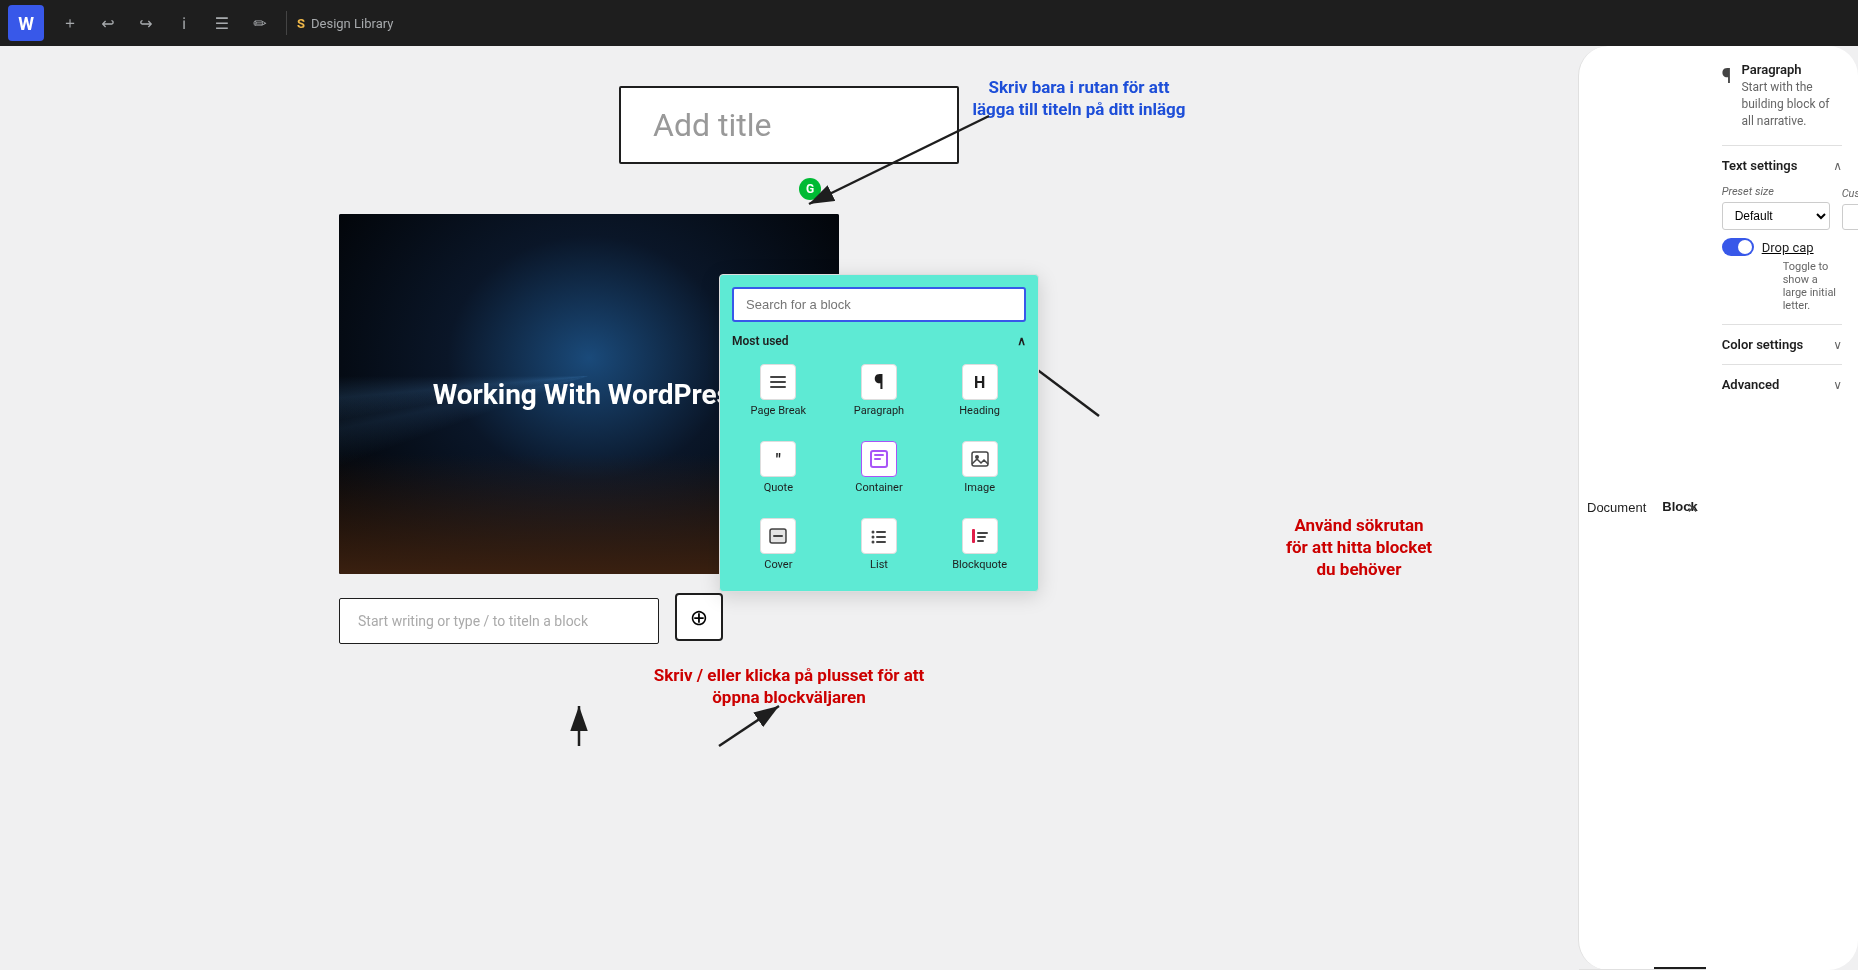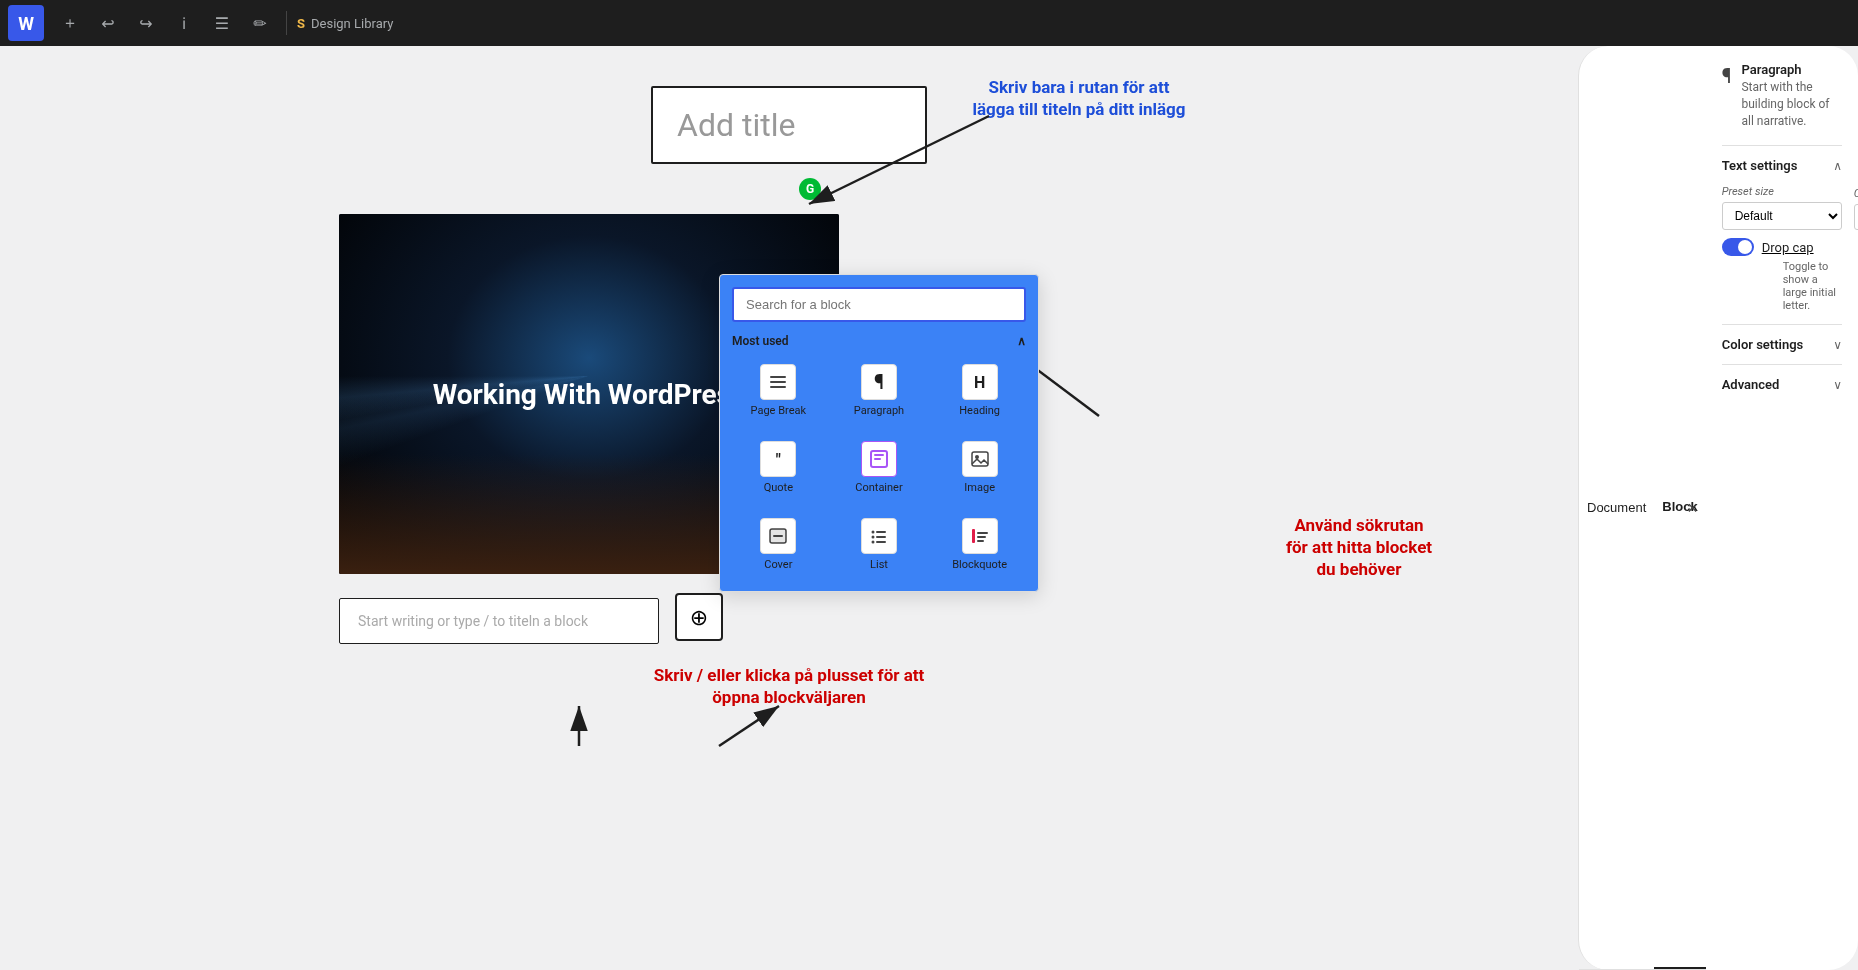--- a/index.html
+++ b/index.html
@@ -67,22 +67,22 @@
       padding: 40px 60px;
       overflow-y: auto;
       position: relative;
     }
 
     
     .title-block {
       background: white;
       border: 2px solid #1e1e1e;
       border-radius: 2px;
-      padding: 18px 24px;
-      width: 276px;
+      padding: 18px 32px;
+      width: 340px;
       margin: 0 auto 20px;
       display: block;
     }
     .title-placeholder {
       color: #999;
       font-size: 32px;
       font-weight: 400;
     }
 
     
@@ -135,21 +135,21 @@
         conic-gradient(from 260deg at 50% 45%, transparent 0deg, rgba(100,180,255,0.15) 5deg, transparent 10deg),
         conic-gradient(from 250deg at 50% 45%, transparent 0deg, rgba(100,180,255,0.1) 8deg, transparent 15deg);
     }
 
     
     .block-picker {
       position: absolute;
       top: 60px;
       left: 380px;
       width: 320px;
-      background: #3b82f6;
+      background: #5eead4;
       border: 1px solid #ddd;
       border-radius: 4px;
       box-shadow: 0 4px 20px rgba(0,0,0,0.15);
       z-index: 10;
       padding: 12px;
     }
     .block-search-input {
       width: 100%;
       padding: 8px 12px;
       border: 2px solid #3858e9;
@@ -312,21 +312,21 @@
     }
     .preset-col, .custom-col { display: flex; flex-direction: column; gap: 4px; }
     .field-label { font-size: 11px; color: #666; font-style: italic; }
     .preset-select {
       border: 1px solid #ccc;
       border-radius: 3px;
       padding: 5px 8px;
       font-size: 12px;
       background: white;
       cursor: pointer;
-      width: 120px;
+      width: 108px;
     }
     .custom-input {
       border: 1px solid #ccc;
       border-radius: 3px;
       padding: 5px 6px;
       font-size: 12px;
       width: 50px;
     }
     .reset-btn {
       background: none; border: 1px solid #ccc; border-radius: 3px; padding: 5px 8px; font-size: 12px; cursor: pointer; color: #444;

